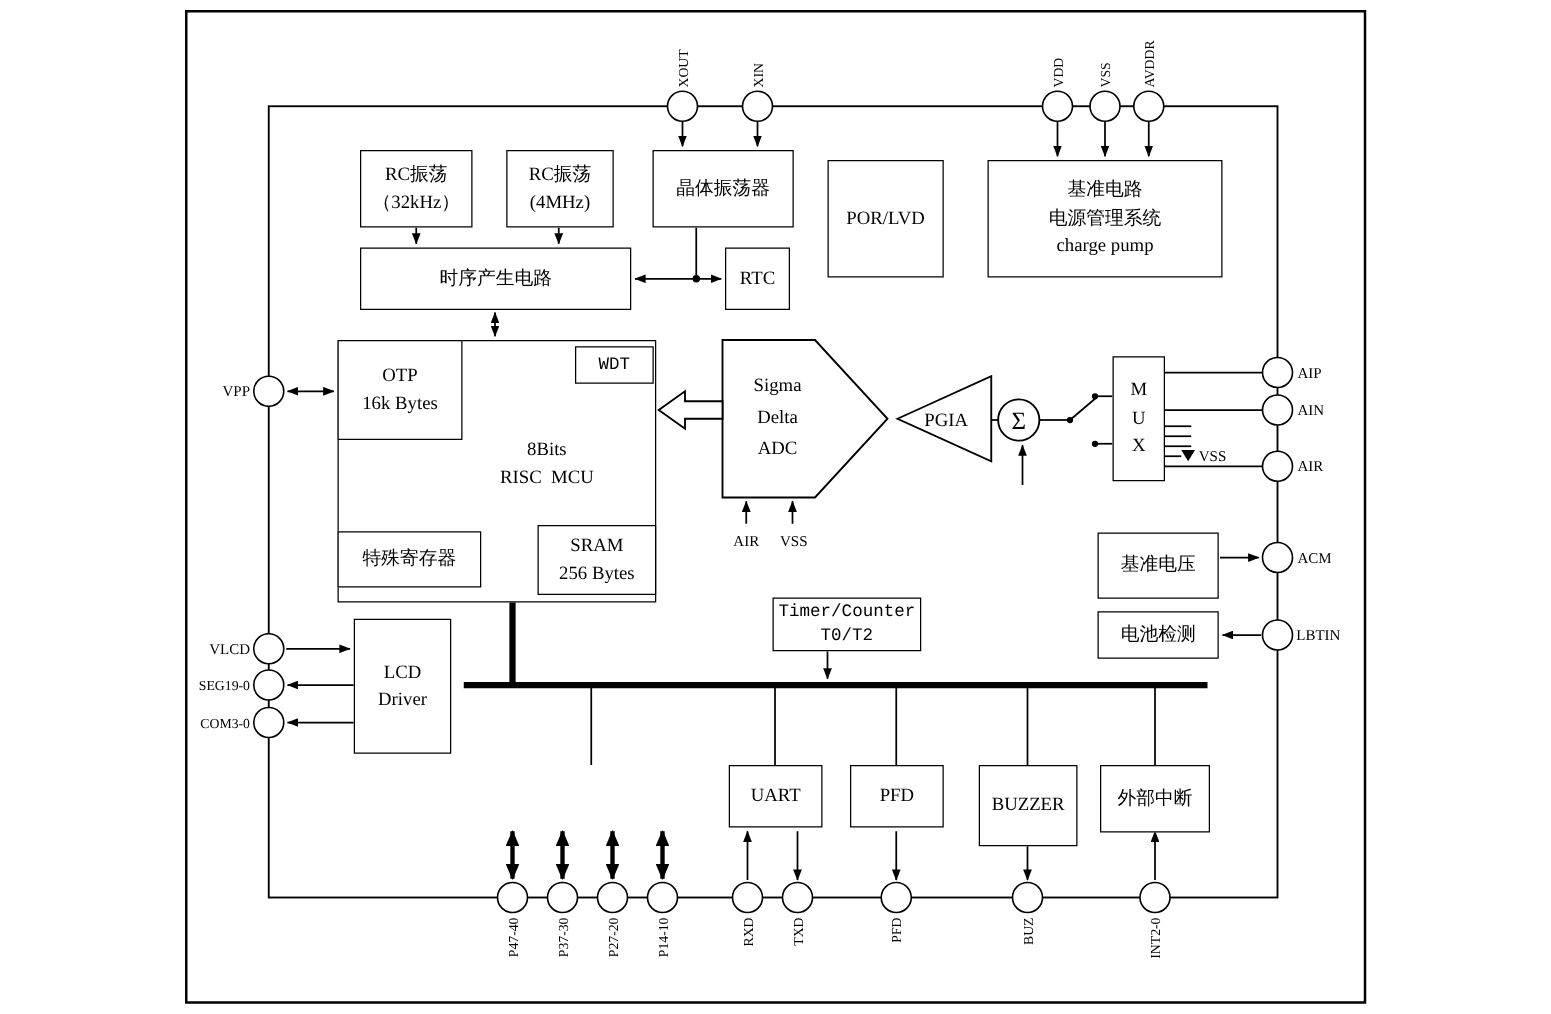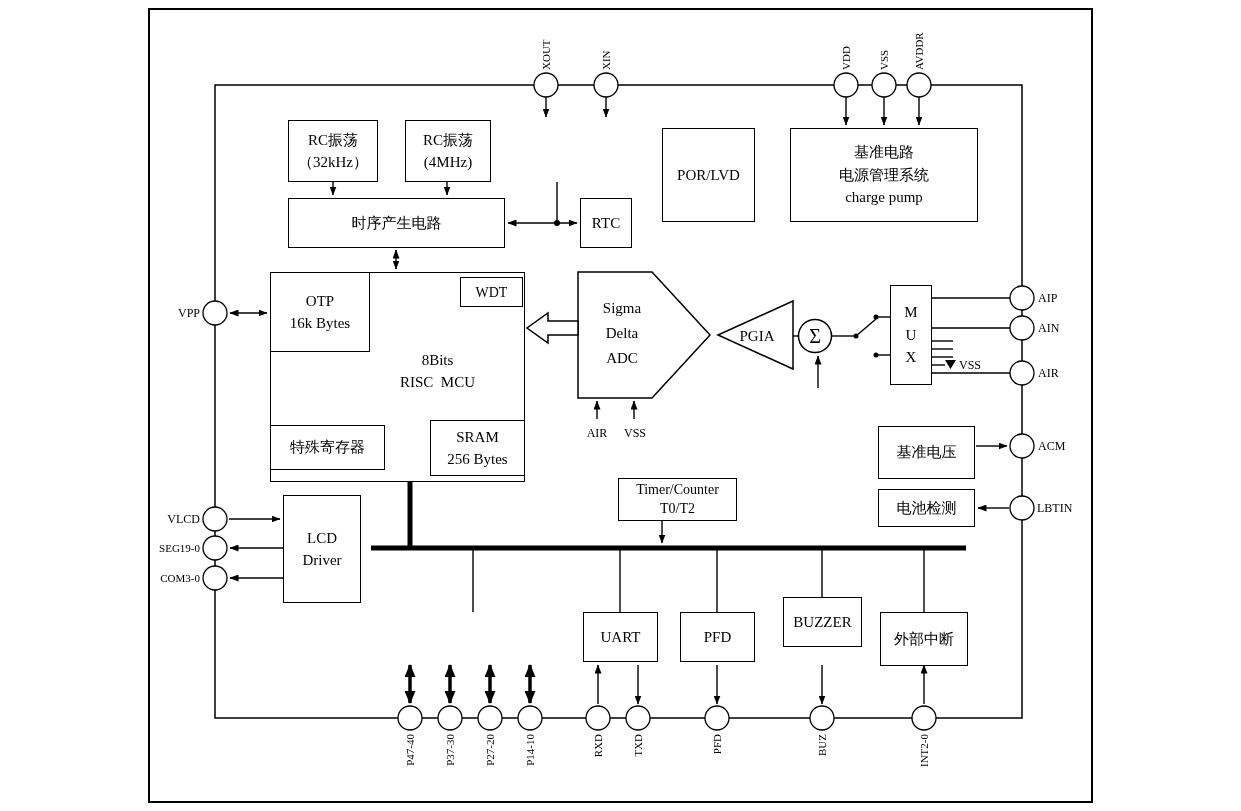--- a/index.html
+++ b/index.html
@@ -16,21 +16,21 @@
   svg.wires circle.shape { stroke:#000; fill:#fff; stroke-width:1.5; }
   svg.wires circle.pin { stroke:#000; fill:#fff; stroke-width:1.3; }
   svg.wires circle.dot { fill:#000; stroke:none; }
   svg.wires text { fill:#000; font-family:"Liberation Serif","DejaVu Serif",serif; }
   .t11 { font-size:11px; } .t12 { font-size:12px; } .t15 { font-size:15px; } .t20 { font-size:20px; }
   .box { position:absolute; z-index:2; border:1.5px solid #000; background:#fff;
          display:flex; flex-direction:column; align-items:center; justify-content:center;
          text-align:center; font-size:15px; line-height:1.5; }
   .box div { white-space:pre; }
   .nobox { border:none; background:transparent; }
-  .fs14 { font-size:14px; }
+  .fs14 { font-size:14px;font-family:Liberation Mono, monospace; }
 </style>
 </head>
 <body>
 
 <div class="stage">
   <div class="frame"></div>
 
   <svg class="wires" width="1241" height="811" viewBox="0 0 1241 811">
     <defs>
       <marker id="ah" viewBox="0 0 9 7" refX="8.5" refY="3.5" markerWidth="9" markerHeight="7" orient="auto-start-reverse" markerUnits="userSpaceOnUse">
@@ -180,20 +180,23 @@
   </svg>
 
   <div class="box" style="left:288px;top:120px;width:90px;height:62px">
     <div>RC振荡</div>
     <div>（32kHz）</div>
   </div>
   <div class="box" style="left:405px;top:120px;width:86px;height:62px">
     <div>RC振荡</div>
     <div>(4MHz)</div>
   </div>
+  <div class="box" style="left:522px;top:120px;width:113px;height:62px">
+    <div>晶体振荡器</div>
+  </div>
   <div class="box" style="left:662px;top:128px;width:93px;height:94px">
     <div>POR/LVD</div>
   </div>
   <div class="box" style="left:790px;top:128px;width:188px;height:94px">
     <div>基准电路</div>
     <div>电源管理系统</div>
     <div>charge pump</div>
   </div>
   <div class="box" style="left:288px;top:198px;width:217px;height:50px">
     <div>时序产生电路</div>
@@ -241,19 +244,19 @@
     <div>LCD</div>
     <div>Driver</div>
   </div>
 
   <div class="box" style="left:583px;top:612px;width:75px;height:50px">
     <div>UART</div>
   </div>
   <div class="box" style="left:680px;top:612px;width:75px;height:50px">
     <div>PFD</div>
   </div>
-  <div class="box" style="left:783px;top:597px;width:79px;height:50px">
+  <div class="box" style="left:783px;top:612px;width:79px;height:65px">
     <div>BUZZER</div>
   </div>
   <div class="box" style="left:880px;top:612px;width:88px;height:54px">
     <div>外部中断</div>
   </div>
 </div>
 
 </body></html>

